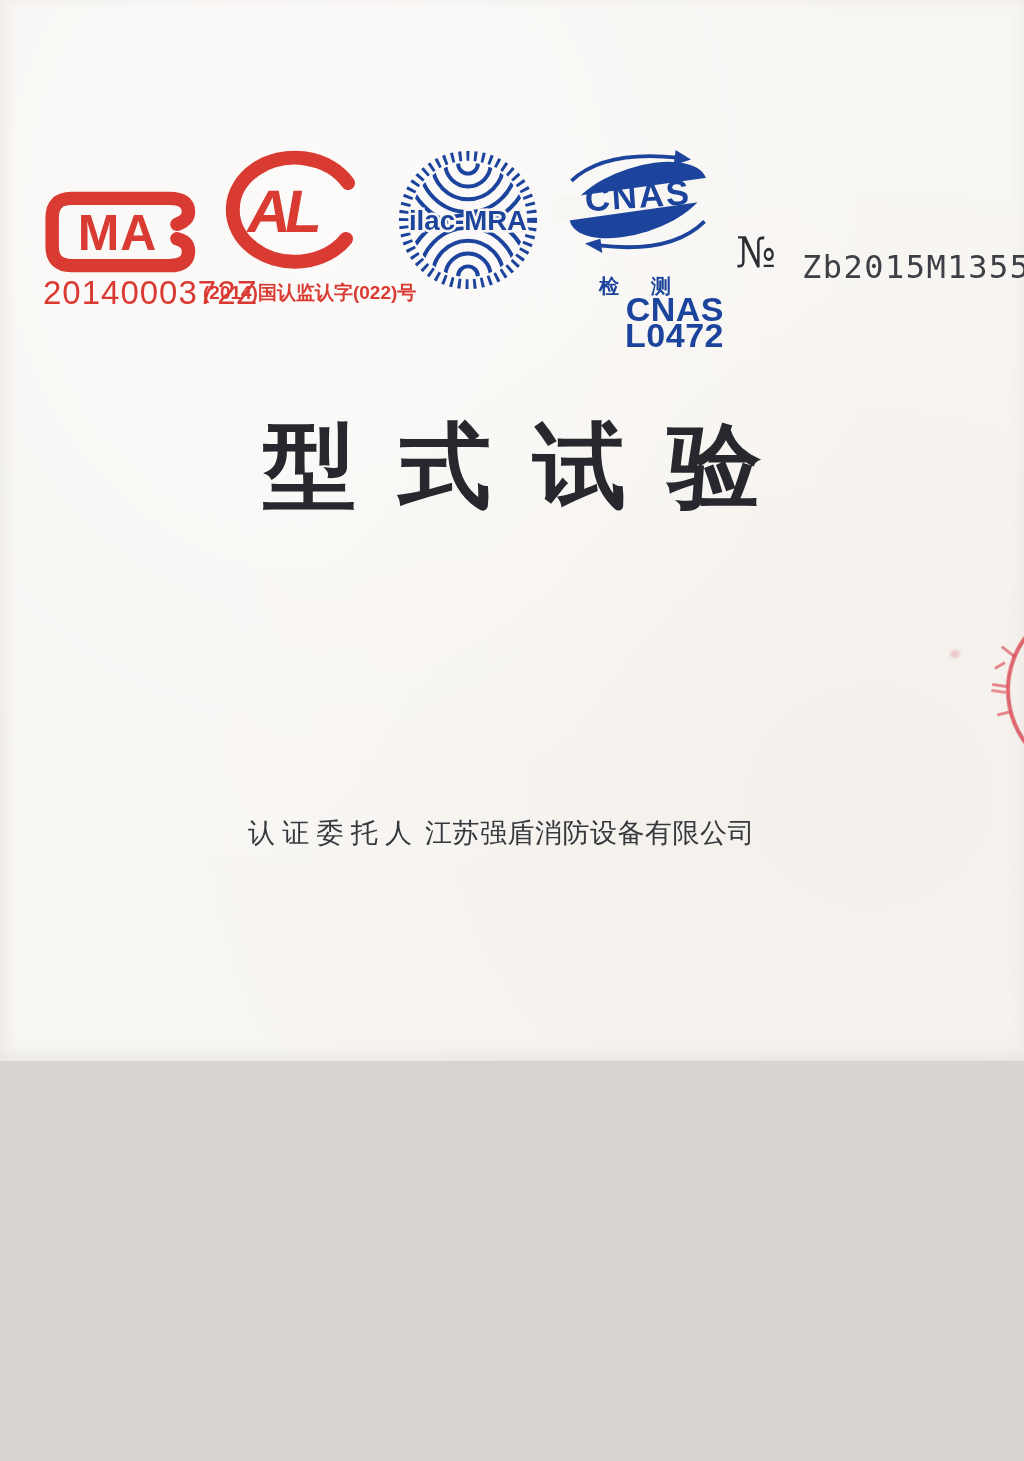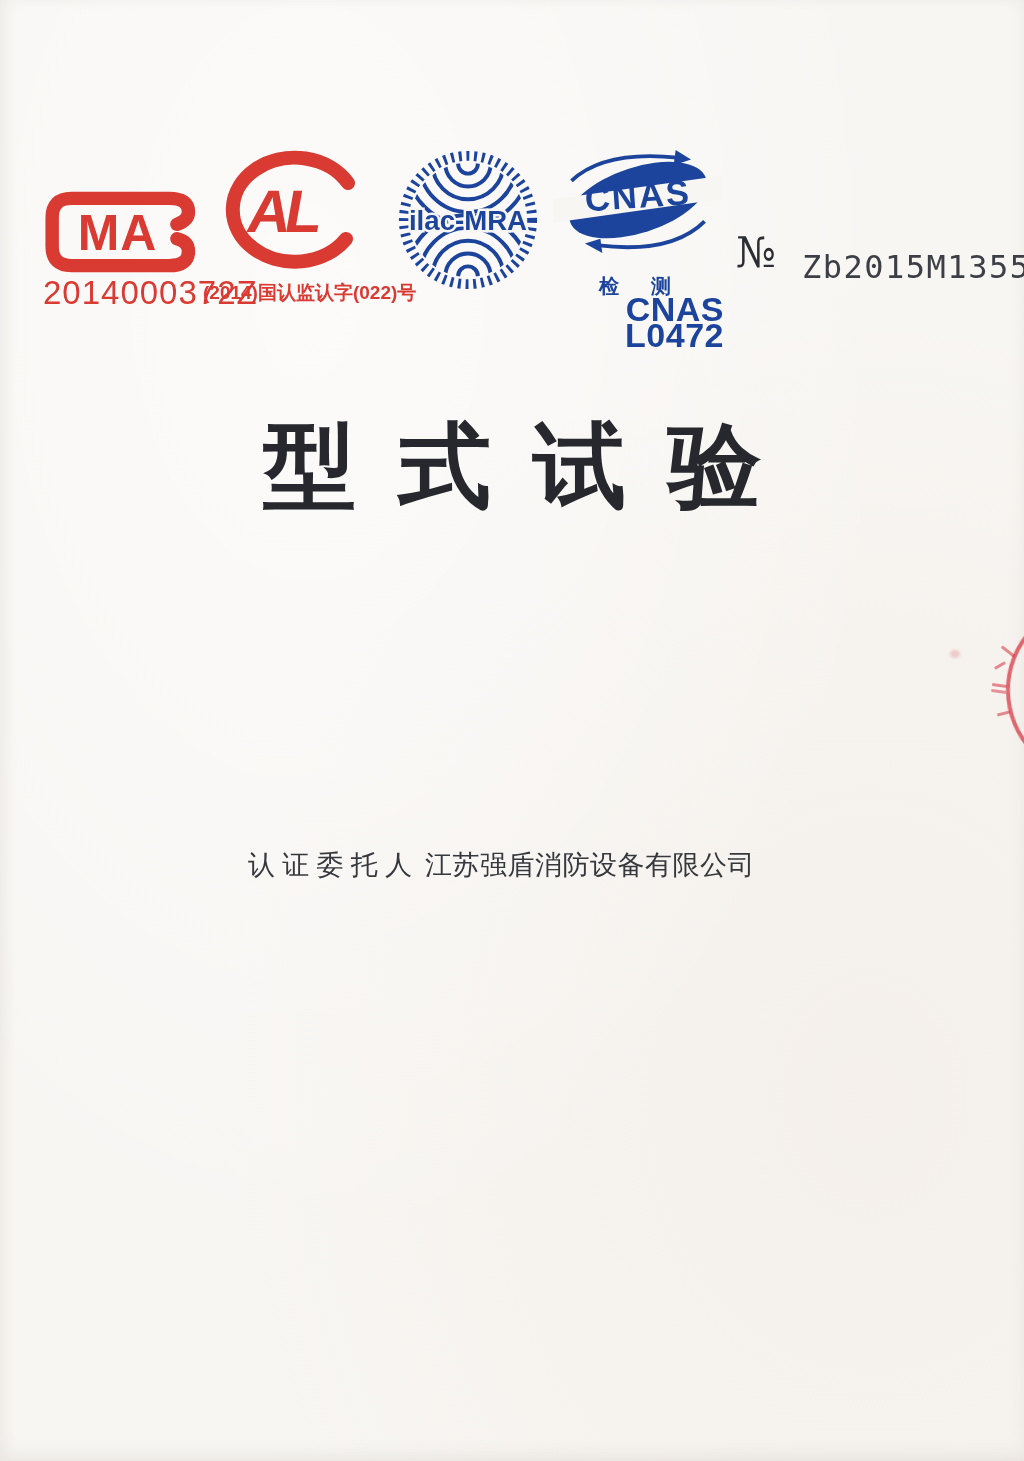--- a/index.html
+++ b/index.html
@@ -1,18 +1,18 @@
 <!DOCTYPE html>
 <html style="--red: #d93a31; --blue: #1c449c; --ink: #35383d; --title-ink: #26282d;"><head>
 <meta charset="utf-8">
 <style>
   html,body{margin:0;padding:0;background:#d8d4cf;}
   .page{
     position:relative;
-    width:1024px;height:1461px;
+    width:1024px;height:1061px;
     margin:0 auto;
     overflow:hidden;
     font-family:"Liberation Sans",sans-serif;
     background:
       radial-gradient(ellipse at 30% 20%, rgba(255,255,255,.55), rgba(255,255,255,0) 60%),
       radial-gradient(ellipse at 85% 75%, rgba(240,233,226,.5), rgba(240,233,226,0) 55%),
       #f8f6f3;
     box-shadow: inset 0 -8px 18px rgba(90,80,70,.06), inset 6px 0 14px rgba(90,80,70,.04);
     color:var(--ink,#35383d);
   }
@@ -54,21 +54,21 @@
   .title{
     left:0;right:0;top:404px;
     text-align:center;
     font-size:93px;font-weight:bold;
     letter-spacing:42px;padding-left:42px;
     color:var(--title-ink,#26282d);
     white-space:nowrap;
   }
 
   
-  .fields{left:248px;top:816px;margin-top:32px;}
+  .fields{left:248px;top:816px;}
   .field-row{margin-bottom:33px;white-space:nowrap;font-size:27px;line-height:34px;color:var(--ink,#35383d);}
   .field-label{
     display:inline-block;width:164px;
     text-align:justify;text-align-last:justify;
     vertical-align:top;
   }
   .field-value{margin-left:13px;letter-spacing:.5px;}
 
   
   .footer{

